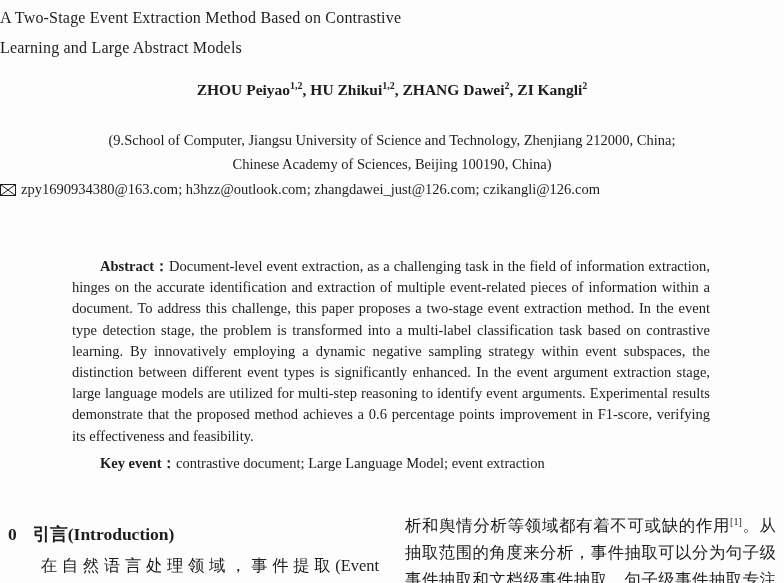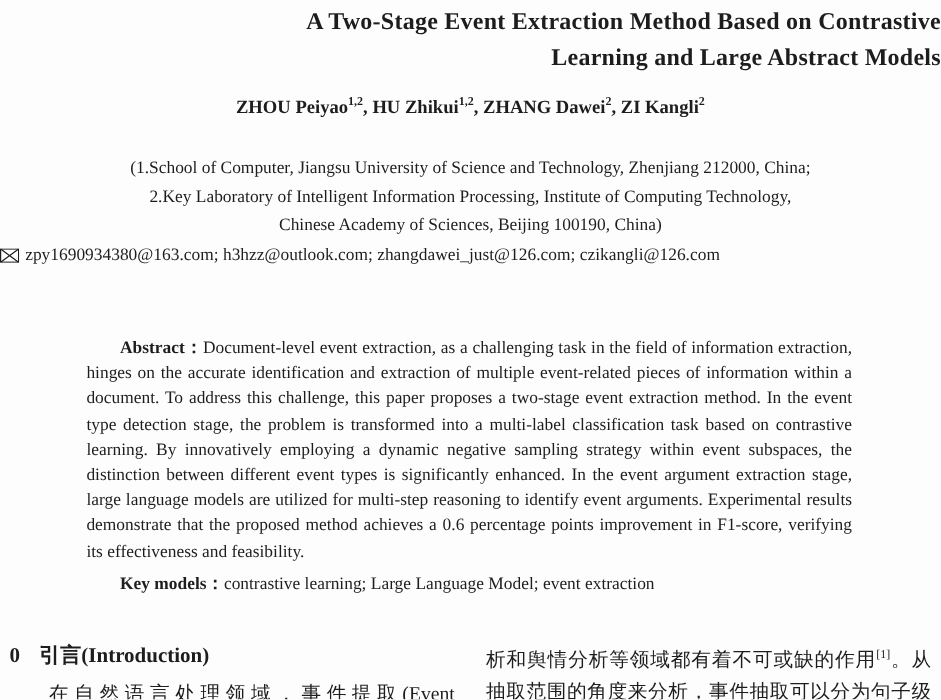--- a/index.html
+++ b/index.html
@@ -11,24 +11,24 @@
     position: relative;
     width: 784px;
     height: 583px;
     overflow: hidden;
     background: #fdfdfd;
     color: #1d1d1d;
     font-family: "Liberation Serif", "DejaVu Serif", serif;
   }
   .title {
     margin: 3px 0 0 0;
-    text-align: right;
-    font-size: 20px;
+    text-align: left;
+    font-size: 16px;
     line-height: 30px;
-    font-weight: bold;
+    font-weight: normal;
     letter-spacing: 0.2px;
   }
   .authors {
     margin-top: 17px;
     text-align: center;
     font-size: 15.5px;
     line-height: 20px;
     font-weight: bold;
   }
   .authors sup {
@@ -71,21 +71,21 @@
     display: flex;
     margin-top: 36px;
     padding: 0 8px;
     gap: 26px;
   }
   .col {
     flex: 1 1 0;
     min-width: 0;
   }
   .section-heading {
-    margin: 0 0 6px 0;
+    margin: 12px 0 6px 0;
     font-size: 17.5px;
     font-weight: bold;
     line-height: 24px;
     font-family: "Liberation Serif", "DejaVu Serif", serif;
   }
   .section-heading .sec-num {
     margin-right: 16px;
   }
   .cjk {
     margin: 0;
@@ -113,38 +113,37 @@
   <h1 class="title">
     <div>A Two-Stage Event Extraction Method Based on Contrastive</div>
     <div>Learning and Large Abstract Models</div>
   </h1>
 
   <div class="authors">
     <span><span>ZHOU Peiyao</span><sup>1,2</sup><span>, </span></span><span><span>HU Zhikui</span><sup>1,2</sup><span>, </span></span><span><span>ZHANG Dawei</span><sup>2</sup><span>, </span></span><span><span>ZI Kangli</span><sup>2</sup></span>
   </div>
 
   <div class="affiliations">
-    <div>(1.School of Computer, Jiangsu University of Science and Technology, Zhenjiang 212000, China;</div>
-    <div>2.Key Laboratory of Intelligent Information Processing, Institute of Computing Technology,</div>
+    <div>(9.School of Computer, Jiangsu University of Science and Technology, Zhenjiang 212000, China;</div>
     <div>Chinese Academy of Sciences, Beijing 100190, China)</div>
   </div>
 
   <div class="email-line">
     <svg width="16" height="12" viewBox="0 0 16 12">
       <rect x="0.5" y="0.5" width="15" height="11" fill="none" stroke="#1d1d1d" stroke-width="1"></rect>
       <path d="M0.5 0.5 L15.5 11.5 M15.5 0.5 L0.5 11.5" fill="none" stroke="#1d1d1d" stroke-width="1"></path>
     </svg><span>zpy1690934380@163.com; h3hzz@outlook.com; zhangdawei_just@126.com; czikangli@126.com</span>
   </div>
 
   <p class="abstract">
     <span class="label">Abstract：</span><span>Document-level event extraction, as a challenging task in the field of information extraction, hinges on the accurate identification and extraction of multiple event-related pieces of information within a document. To address this challenge, this paper proposes a two-stage event extraction method. In the event type detection stage, the problem is transformed into a multi-label classification task based on contrastive learning. By innovatively employing a dynamic negative sampling strategy within event subspaces, the distinction between different event types is significantly enhanced. In the event argument extraction stage, large language models are utilized for multi-step reasoning to identify event arguments. Experimental results demonstrate that the proposed method achieves a 0.6 percentage points improvement in F1-score, verifying its effectiveness and feasibility.</span>
   </p>
 
   <p class="keywords">
-    <span class="label">Key models：</span><span>contrastive learning; Large Language Model; event extraction</span>
+    <span class="label">Key event：</span><span>contrastive document; Large Language Model; event extraction</span>
   </p>
 
   <div class="columns">
     <div class="col col-left">
       <h2 class="section-heading">
         <span class="sec-num">0</span><span>引言(Introduction)</span>
       </h2>
       <p class="cjk indent">在自然语言处理领域，事件提取(Event Extraction，EE)技术具有举足轻重的地位。该技术致力于从非结构文本中精准地识别事件及其相关元素的信息，对于知识图谱构建、新闻分</p>
     </div>
     <div class="col col-right">

